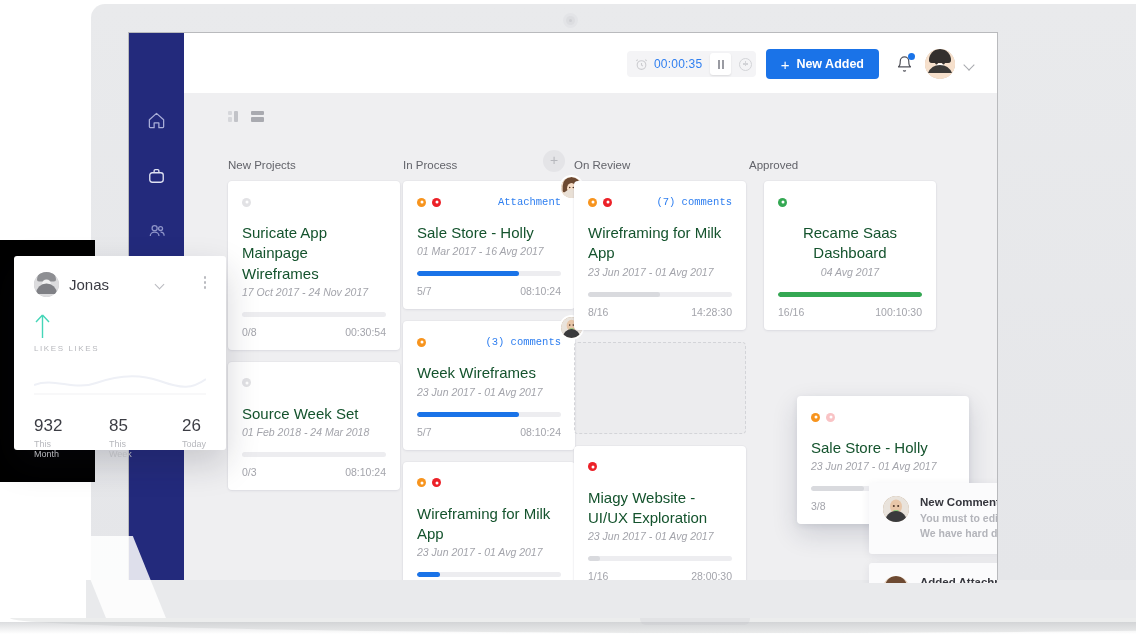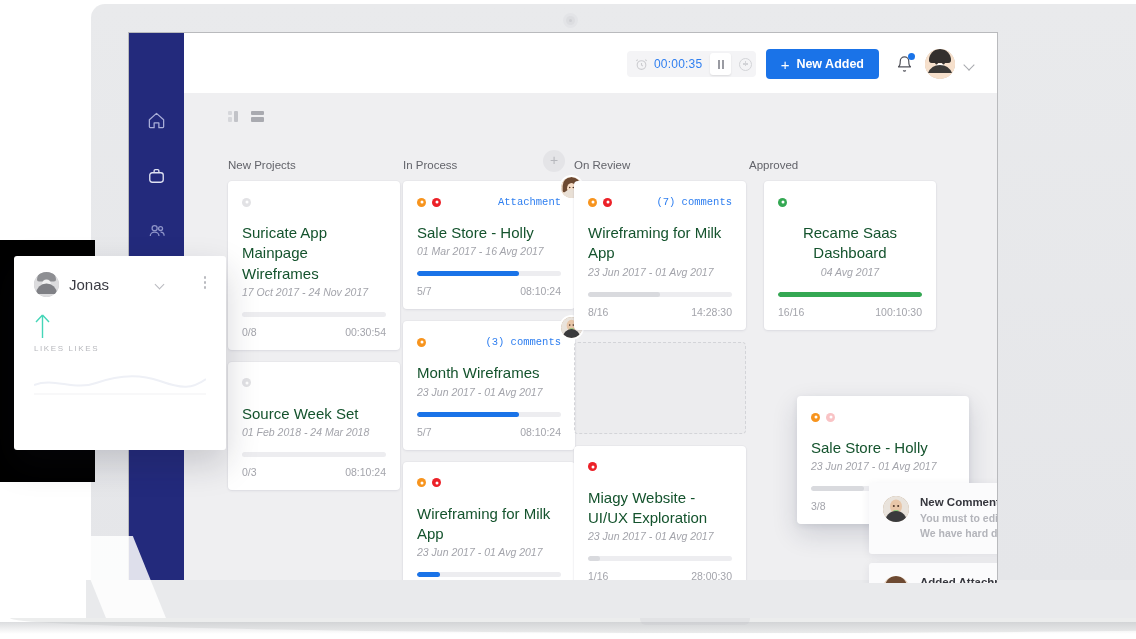--- a/index.html
+++ b/index.html
@@ -365,21 +365,21 @@
                 <span class="card-tag">(3) comments</span>
                 <span class="card-ava"><svg viewBox="0 0 26 26">
                     <circle cx="13" cy="13" r="13" fill="#e9e3dc"></circle>
                     <ellipse cx="13" cy="10.5" rx="6" ry="7" fill="#e8c6a8"></ellipse>
                     <circle cx="10.8" cy="10" r="1" fill="#4a3426"></circle>
                     <circle cx="15.2" cy="10" r="1" fill="#4a3426"></circle>
                     <path d="M10.5 14h5v2h-5Z" fill="#8ec87a"></path>
                     <path d="M2 26a11 11 0 0 1 22 0Z" fill="#3a3a3c"></path>
                   </svg></span>
               </div>
-              <div class="card-title">Month Wireframes</div>
+              <div class="card-title">Week Wireframes</div>
               <div class="card-date">23 Jun 2017 - 01 Avg 2017</div>
               <div class="bar">
                 <i style="width:71%;background:#1a73e8"></i>
               </div>
               <div class="card-foot">
                 <span>5/7</span>
                 <span>08:10:24</span>
               </div>
             </div>
             <div class="card">
@@ -542,15 +542,29 @@
         <path d="M8.5 25V2M8.5 2 2 9M8.5 2 15 9" stroke="#45d6b8" stroke-width="1.4" fill="none"></path>
       </svg>
     </div>
     <div class="likes-sub">LIKES LIKES</div>
     <div class="likes-spark">
       <svg width="172" height="28" viewBox="0 0 172 28" preserveAspectRatio="none">
         <path d="M0 18 C20 10, 40 24, 62 16 S104 6, 126 14 S158 22, 172 12" stroke="#eef0f6" stroke-width="2" fill="none"></path>
         <line x1="0" y1="27" x2="172" y2="27" stroke="#f1f1f3" stroke-width="1"></line>
       </svg>
     </div>
+    <div class="likes-stats" id="likes-stats">
+        <div>
+          <div class="ls-num">932</div>
+          <div class="ls-lbl">This Month</div>
+        </div>
+        <div>
+          <div class="ls-num">85</div>
+          <div class="ls-lbl">This Week</div>
+        </div>
+        <div>
+          <div class="ls-num">26</div>
+          <div class="ls-lbl">Today</div>
+        </div>
+      </div>
   </div>
 
 </div>
 
 </body></html>

